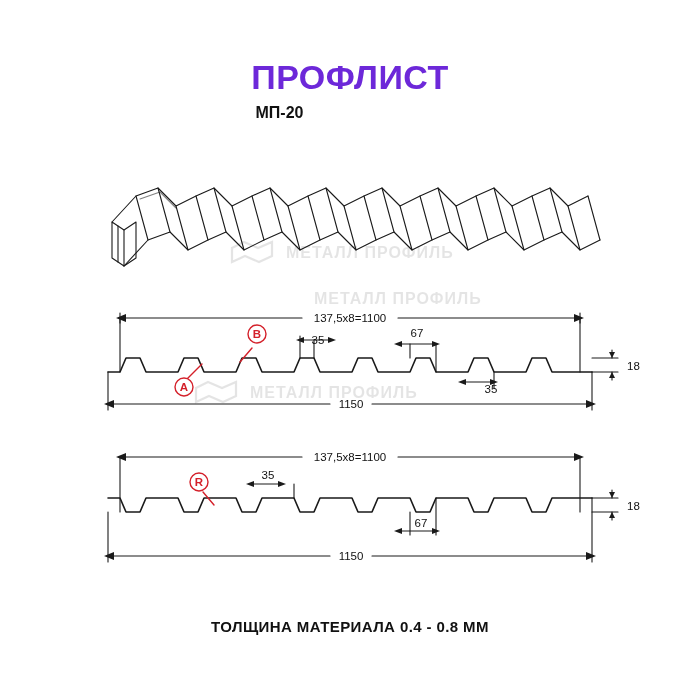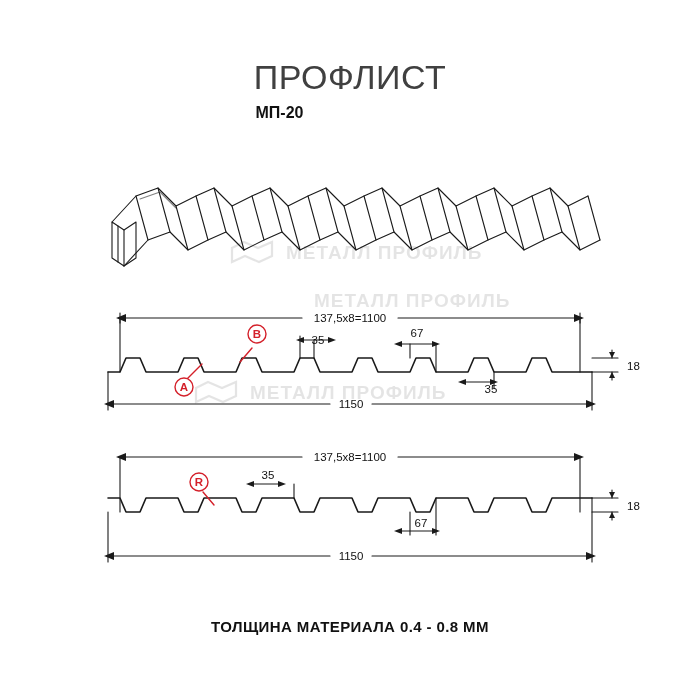--- a/index.html
+++ b/index.html
@@ -19,23 +19,23 @@
     position: absolute;
     inset: 0;
   }
   .title {
     position: absolute;
     top: 58px;
     left: 0;
     width: 700px;
     text-align: center;
     font-size: 34px;
-    font-weight: normal;
+    font-weight: bold;
     letter-spacing: 0.5px;
-    color: #404040;
+    color: #6d28d9;
   }
   .subtitle {
     position: absolute;
     top: 104px;
     left: 0;
     width: 559px;
     text-align: center;
     font-size: 16px;
     font-weight: bold;
     color: #111;
@@ -57,21 +57,21 @@
     left: 0;
   }
   .wm {
     position: absolute;
     opacity: 0.13;
     pointer-events: none;
     user-select: none;
   }
   .wm-text {
     font-family: "Liberation Sans", sans-serif;
-    font-size: 19px;
+    font-size: 16px;
     font-weight: bold;
     letter-spacing: 1px;
     color: #3a3a3a;
     white-space: nowrap;
   }
   .wm-row {
     display: flex;
     align-items: center;
     gap: 8px;
   }

